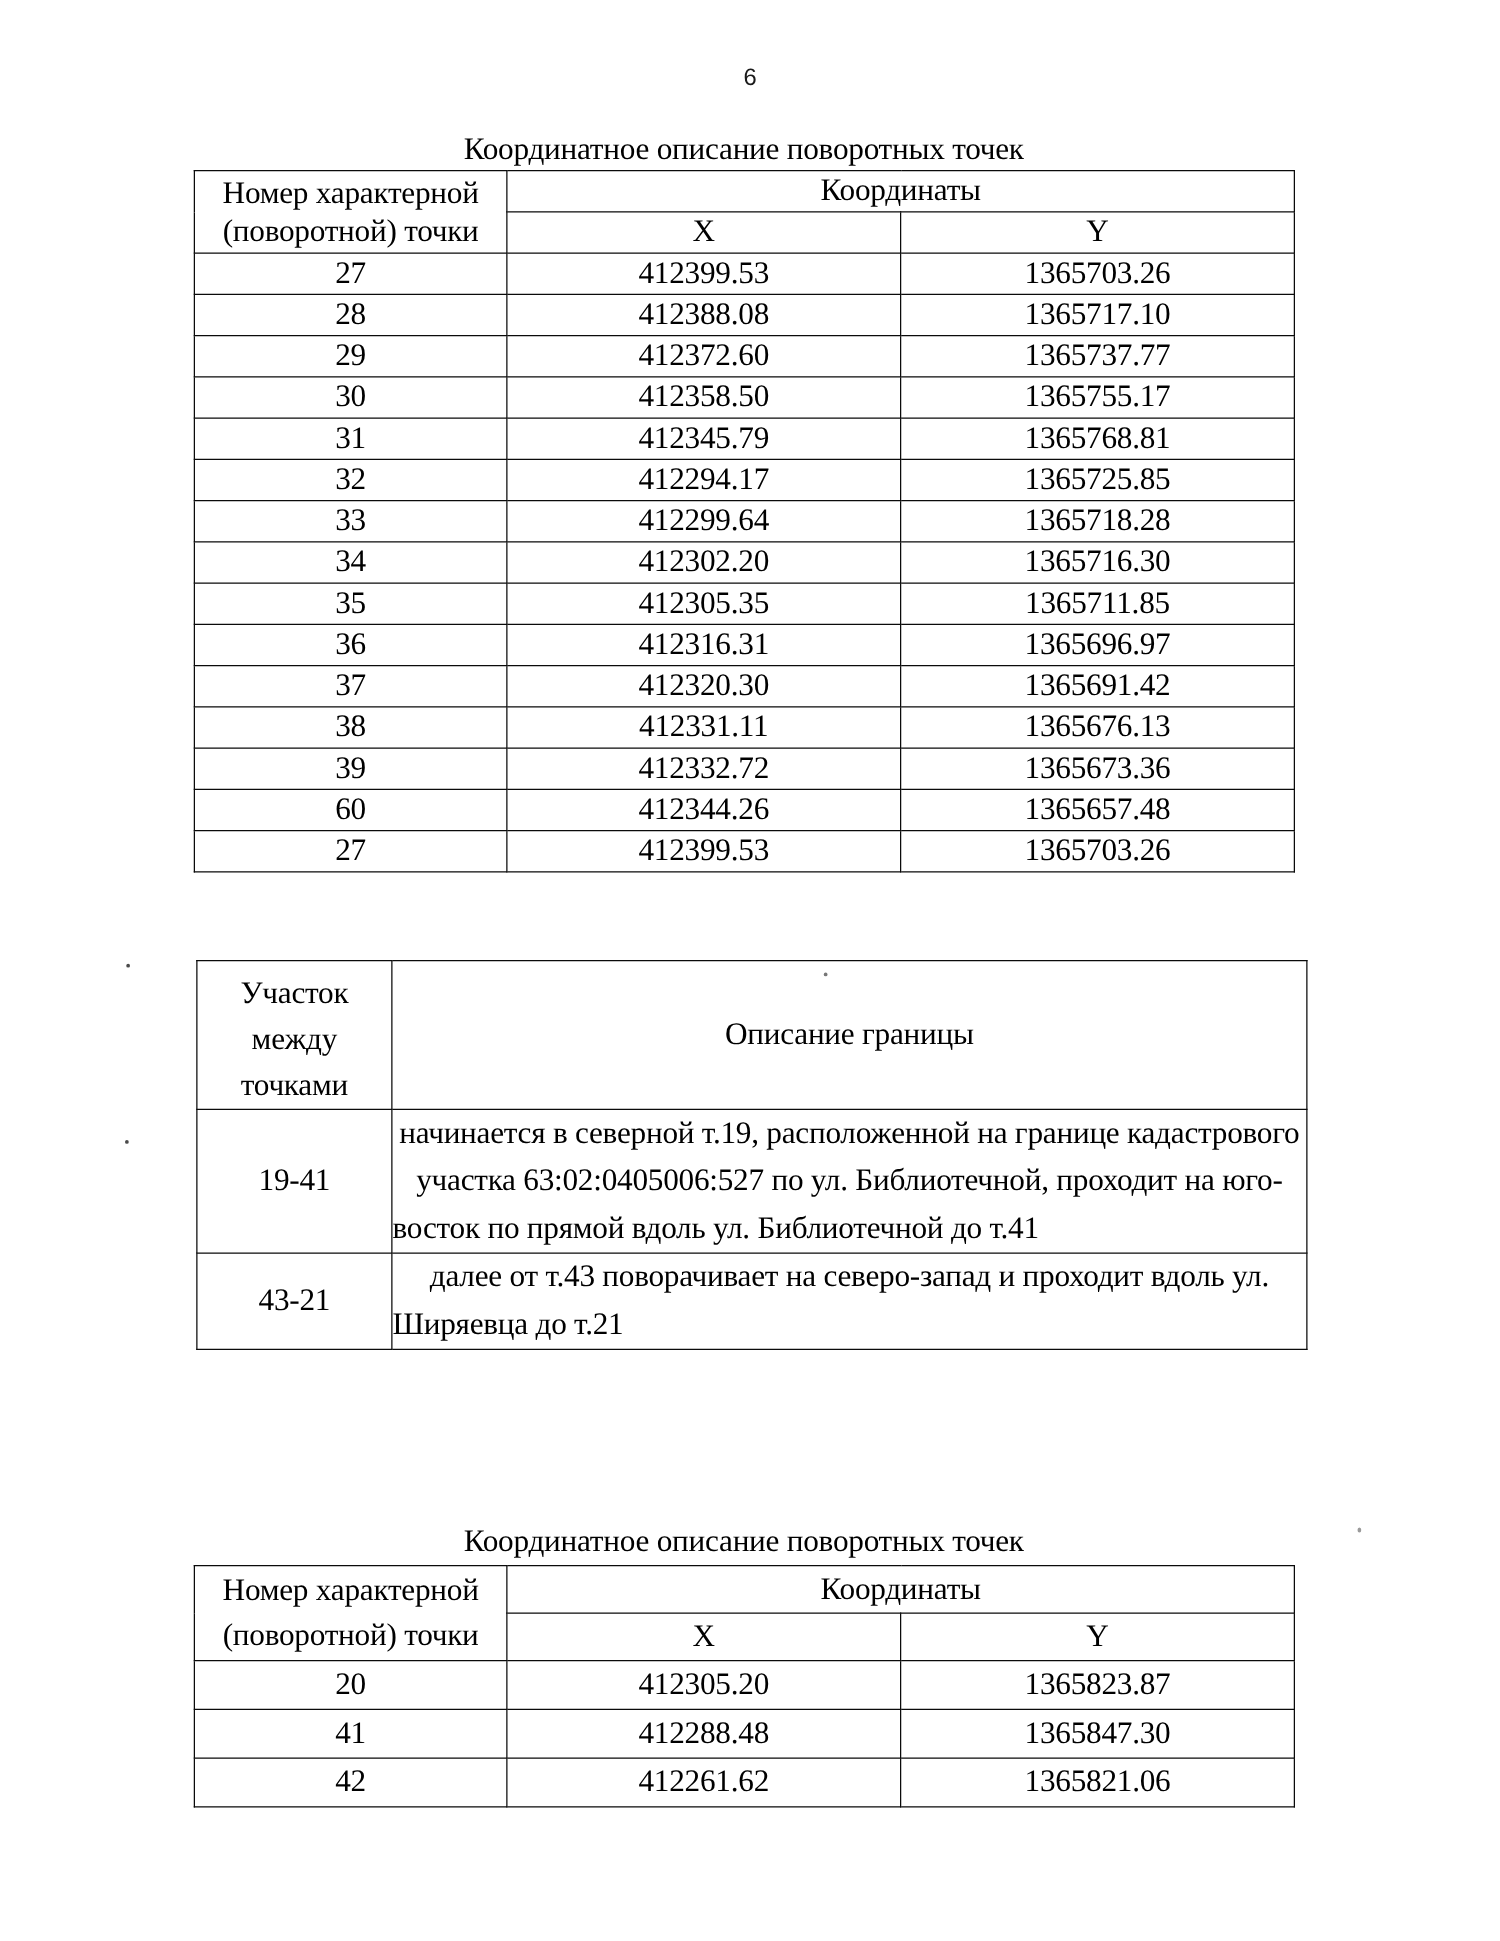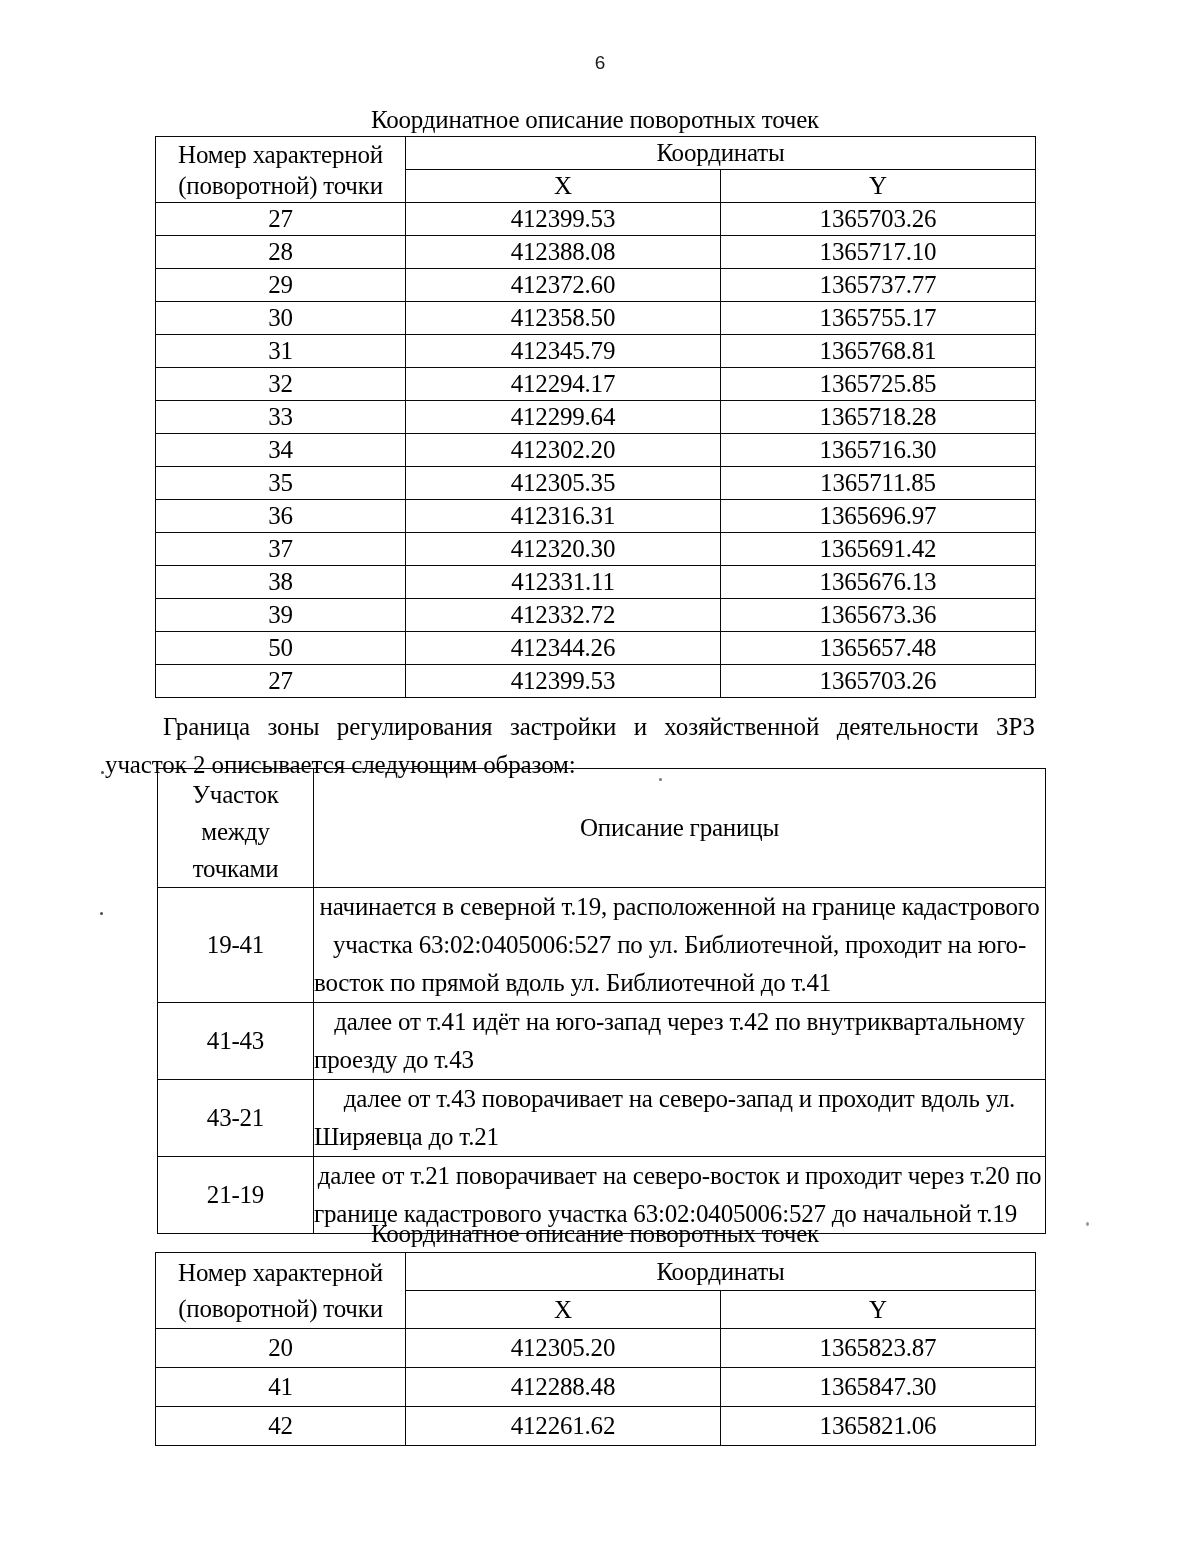--- a/index.html
+++ b/index.html
@@ -198,36 +198,32 @@
           <td>38</td>
           <td>412331.11</td>
           <td>1365676.13</td>
         </tr>
         <tr>
           <td>39</td>
           <td>412332.72</td>
           <td>1365673.36</td>
         </tr>
         <tr>
-          <td>50</td>
+          <td>60</td>
           <td>412344.26</td>
           <td>1365657.48</td>
         </tr>
         <tr>
           <td>27</td>
           <td>412399.53</td>
           <td>1365703.26</td>
         </tr>
       </tbody>
   </table>
 
-  <div class="para" style="top:708px; left:105px; width:930px;">
-    <span class="indent"></span><span>Граница зоны регулирования застройки и хозяйственной деятельности</span>
-    <span>ЗРЗ участок 2 описывается следующим образом:</span>
-  </div>
 
   <table class="doc desc-tbl" id="tbl2" style="top:768px; left:157px; width:888px;">
     <colgroup>
       <col style="width:156px;">
       <col style="width:732px;">
     </colgroup>
     <thead>
       <tr>
         <td class="seg-hdr" style="height:95px;">
           <span>Участок</span><br>
@@ -236,30 +232,22 @@
         </td>
         <td class="desc-hdr">Описание границы</td>
       </tr>
     </thead>
     <tbody id="tbl2-body">
         <tr>
           <td class="seg">19-41</td>
           <td>начинается в северной т.19, расположенной на границе кадастрового участка 63:02:0405006:527 по ул. Библиотечной, проходит на юго-восток  по прямой вдоль ул. Библиотечной до т.41</td>
         </tr>
         <tr>
-          <td class="seg">41-43</td>
-          <td>далее от т.41 идёт на юго-запад через т.42 по внутриквартальному проезду до т.43</td>
-        </tr>
-        <tr>
           <td class="seg">43-21</td>
           <td>далее от т.43 поворачивает на северо-запад и проходит вдоль ул. Ширяевца до т.21</td>
-        </tr>
-        <tr>
-          <td class="seg">21-19</td>
-          <td>далее от т.21 поворачивает на северо-восток и проходит через т.20 по границе кадастрового участка 63:02:0405006:527 до начальной т.19</td>
         </tr>
       </tbody>
   </table>
 
   <div class="block-title" style="top:1219px;">Координатное описание поворотных точек</div>
 
   <table class="doc coord-tbl coord-tbl-b" id="tbl3" style="top:1252px; left:155px; width:880px;">
     <colgroup>
       <col style="width:250px;">
       <col style="width:315px;">

